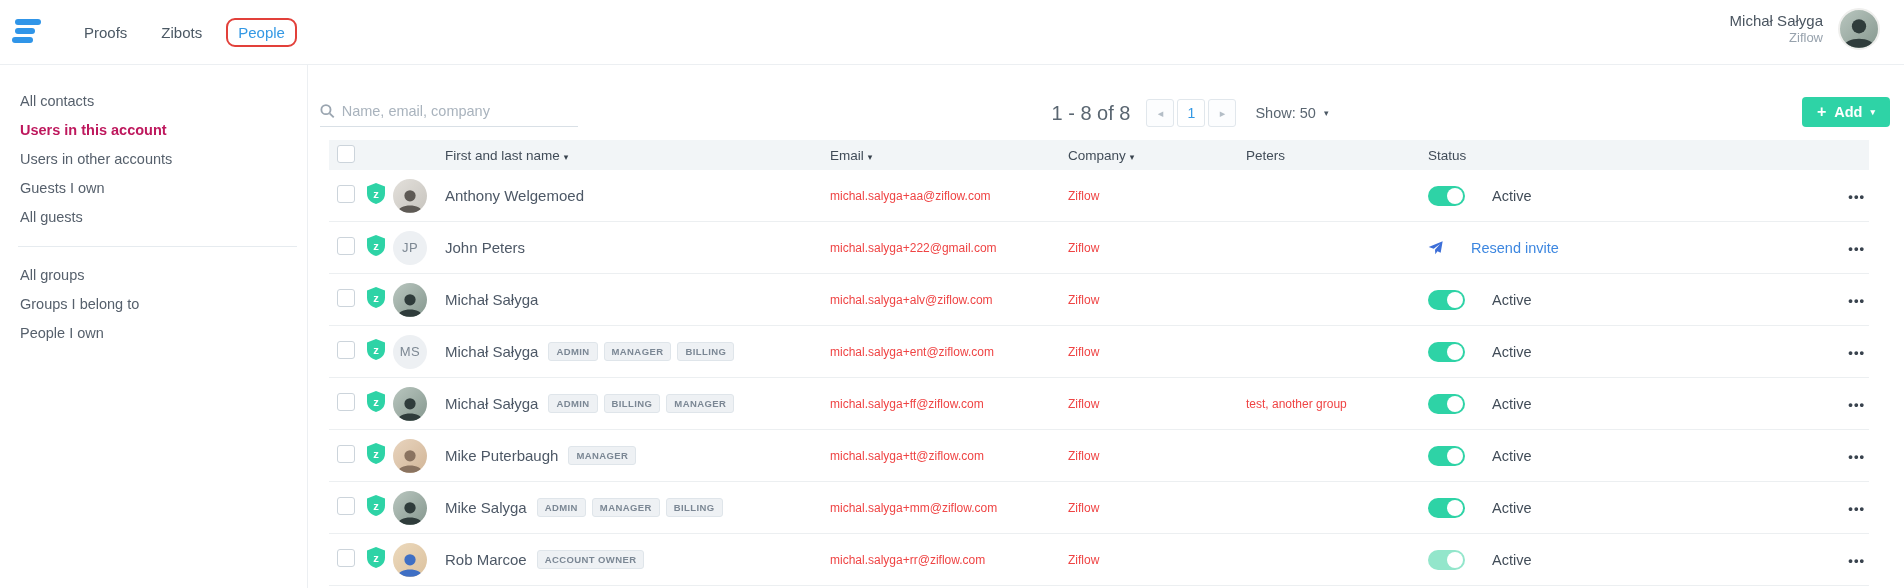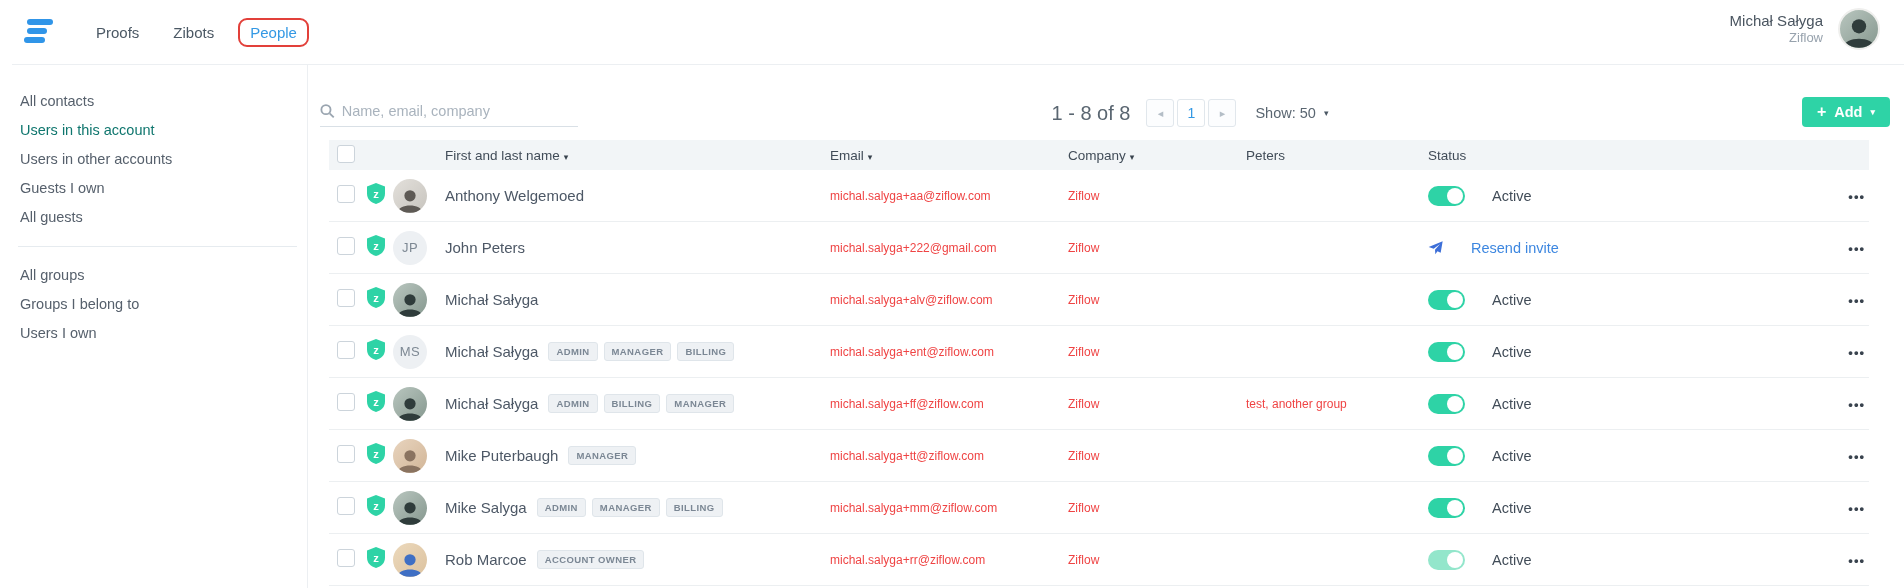--- a/index.html
+++ b/index.html
@@ -4,21 +4,21 @@
 <style>
   * { box-sizing: border-box; margin: 0; padding: 0; }
   html,body { width:1904px; height:588px; }
   body {
     font-family: "Liberation Sans", sans-serif;
     background:#fff; color:#4a5560; position:relative; overflow:hidden;
   }
 
   
   .topnav {
-    position:absolute; top:0; left:12px; right:0; height:65px;
+    position:absolute; top:0; left:0; right:0; height:65px;
     background:#fff; border-bottom:1px solid #eceff2;
     display:flex; align-items:center; padding:0 24px 10px 14px;
   }
   .logo { width:28px; height:26px; position:relative; cursor:pointer; margin-top:10px;}
   .logo i { position:absolute; display:block; background:#3095e8; border-radius:3px; height:6px; }
   .logo i:nth-child(1){ top:0;   left:1px;  width:26px; }
   .logo i:nth-child(2){ top:9px; left:1px;  width:20px; }
   .logo i:nth-child(3){ top:18px;left:-2px; width:21px; }
   .navitems { display:flex; align-items:center; margin-left:32px; gap:14px; margin-top:10px;}
   .nav-item { font-size:15px; color:#4b5864; padding:4px 10px; cursor:pointer; white-space:nowrap; }
@@ -32,21 +32,21 @@
     width:42px; height:42px; border-radius:50%; overflow:hidden; cursor:pointer;
     border:2px solid #efefed; display:flex; align-items:flex-end; justify-content:center;
   }
 
   
   .sidebar {
     position:absolute; top:65px; left:0; bottom:0; width:308px;
     background:#fff; border-right:1px solid #eceff2; padding-top:22px;
   }
   .side-item { padding:7px 20px; font-size:14.5px; line-height:15px; color:#56606c; cursor:pointer; white-space:nowrap; }
-  .side-item.active { color:#0f766e; }
+  .side-item.active { color:#be185d;font-weight:bold; }
   .side-divider { border-top:1px solid #e6ebef; margin:14px 10px 14px 18px; }
 
   
   .main { position:absolute; left:309px; top:65px; right:0; bottom:0; background:#fff; }
   .toolbar { display:flex; align-items:flex-end; margin:18px 14px 0 11px; height:44px; }
   .search { display:flex; align-items:center; gap:7px; width:258px; border-bottom:1px solid #d9e0e6; padding-bottom:7px; }
   .search input { border:none; outline:none; font-size:14.5px; color:#4a5560; width:100%; font-family:"Liberation Sans",sans-serif; }
   .search input::placeholder { color:#a9b3bd; }
 
   .pagination { display:flex; align-items:center; margin:0 auto; }
@@ -141,21 +141,21 @@
 
 <aside class="sidebar" id="sidebar">
     <div class="side-item">All contacts</div>
     <div class="side-item active">Users in this account</div>
     <div class="side-item">Users in other accounts</div>
     <div class="side-item">Guests I own</div>
     <div class="side-item">All guests</div>
     <div class="side-divider"></div>
     <div class="side-item">All groups</div>
     <div class="side-item">Groups I belong to</div>
-    <div class="side-item">Users I own</div>
+    <div class="side-item">People I own</div>
   </aside>
 
 <main class="main">
 
   <div class="toolbar">
     <div class="search">
       <svg width="16" height="16" viewBox="0 0 16 16" fill="none" stroke="#9aa5b0" stroke-width="2">
           <circle cx="6.5" cy="6.5" r="5"></circle>
           <line x1="10.5" y1="10.5" x2="15" y2="15"></line>
         </svg>

